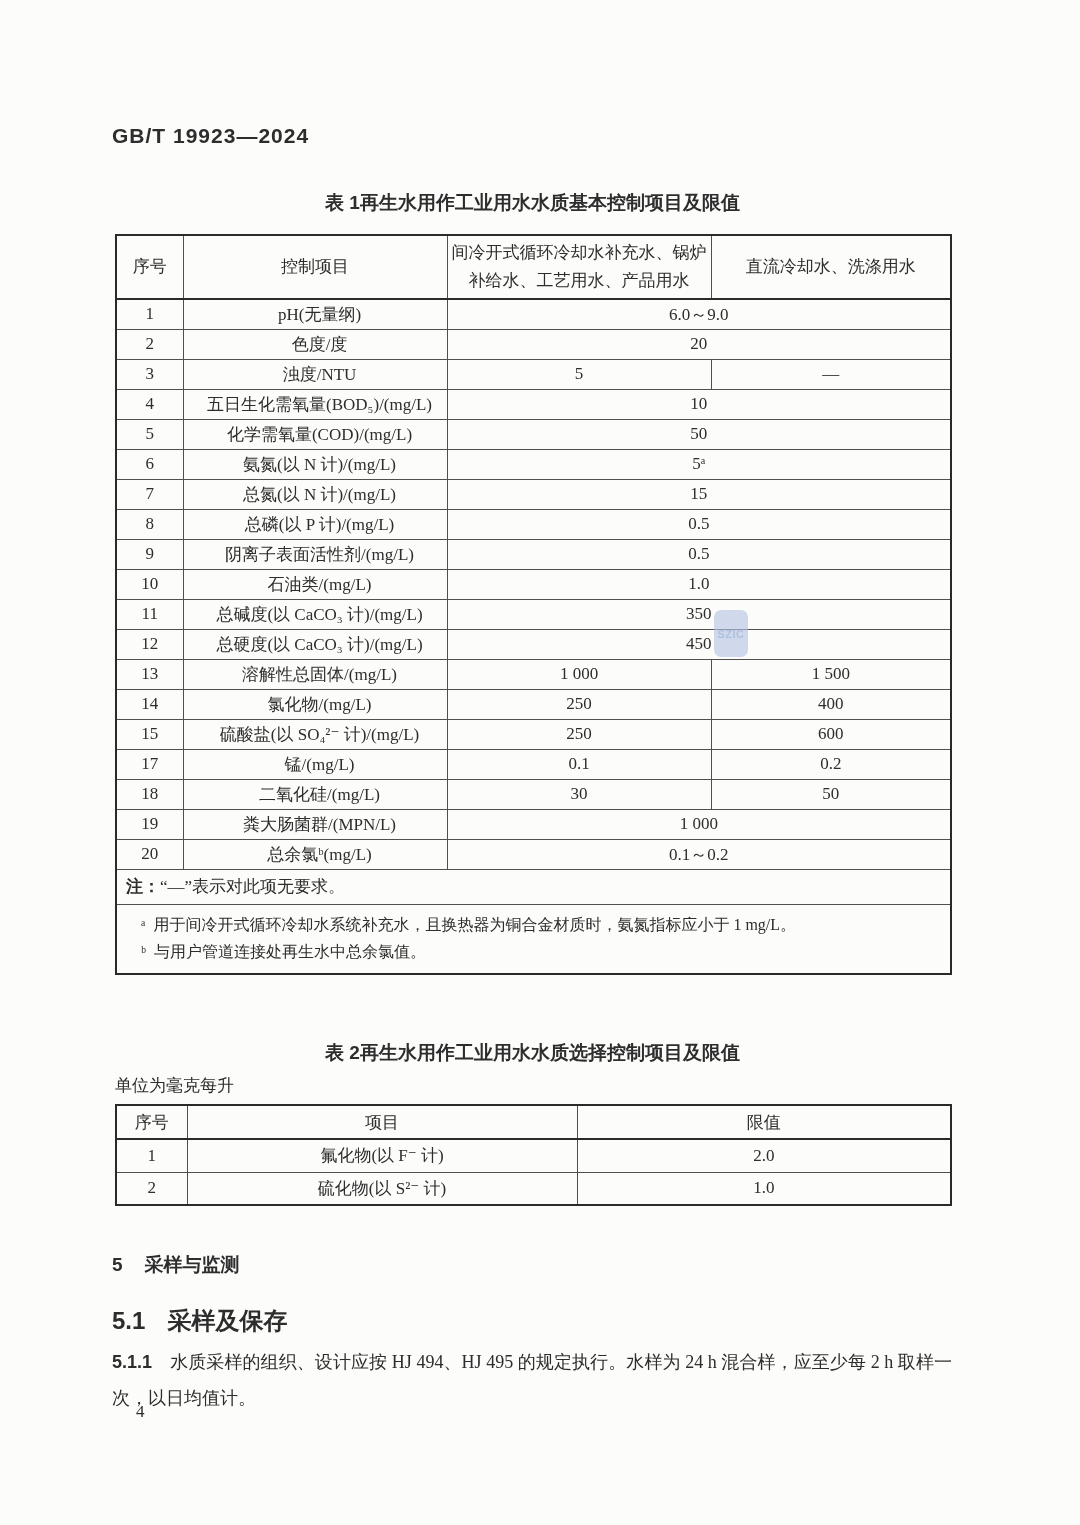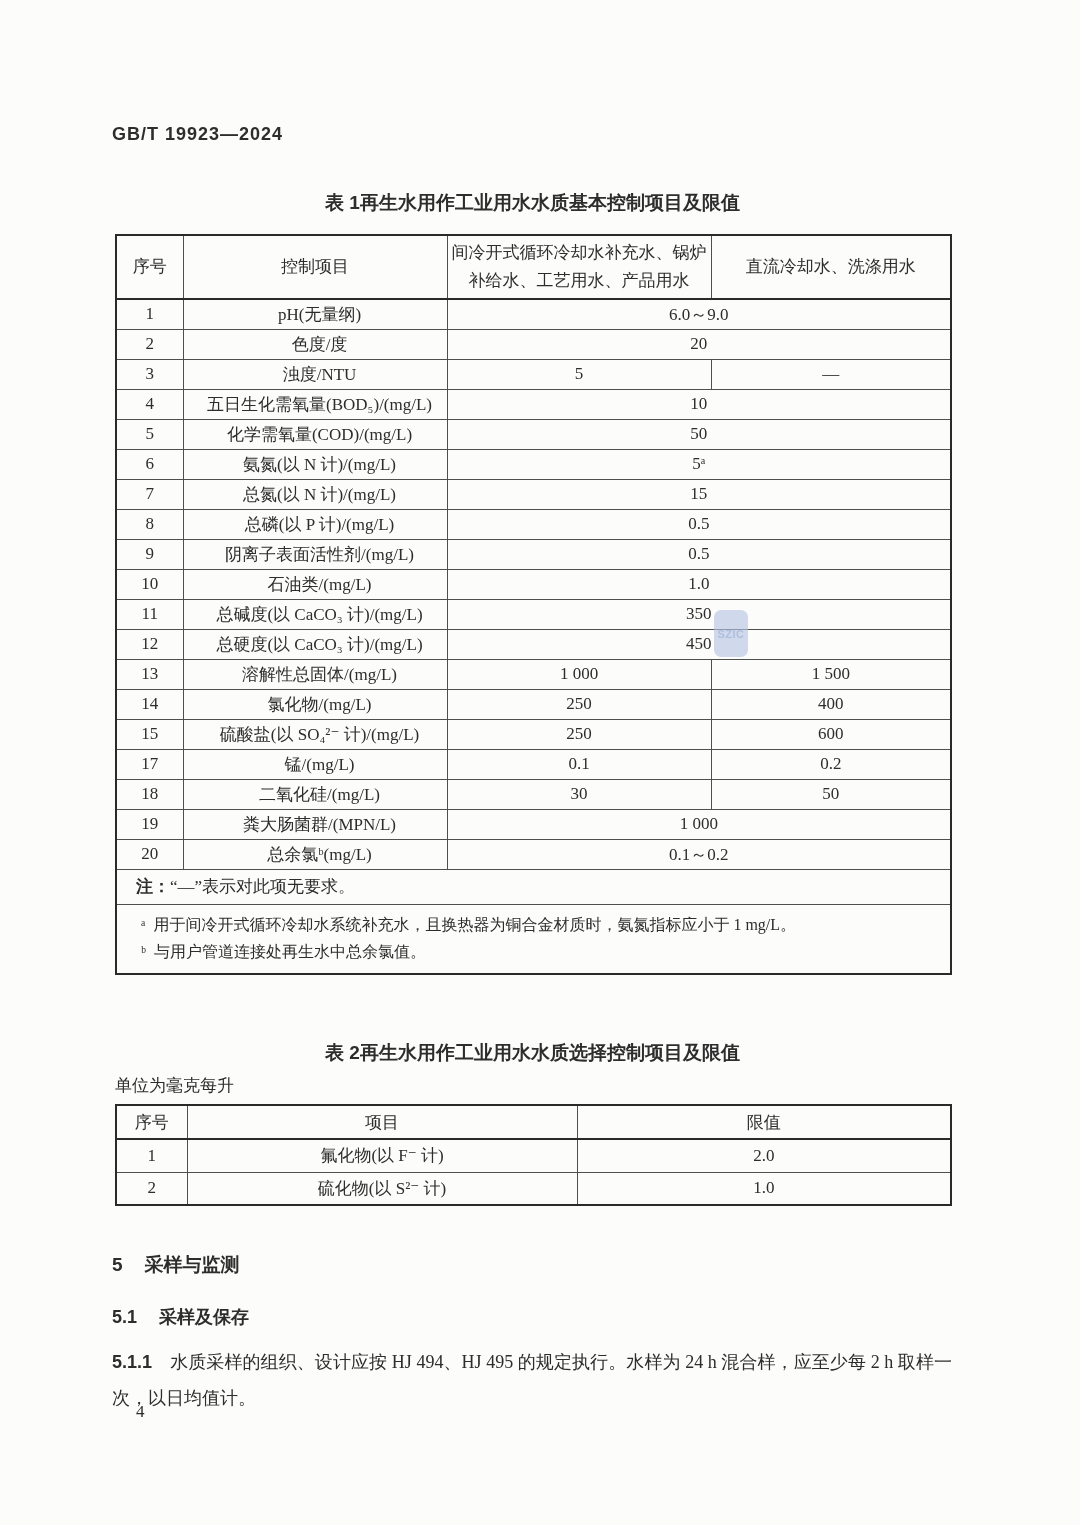--- a/index.html
+++ b/index.html
@@ -5,53 +5,53 @@
   :root{
     --paper:#fcfcfb; --ink:#2d2d2d; --border:#4f4f4f; --frame:#2a2a2a;
     --watermark_bg:#b6c5e2; --watermark_text:#7f9bd0;
   }
   *{margin:0;padding:0;box-sizing:border-box;}
   html,body{width:1080px;height:1525px;}
   body{background:#e8e8e8;font-family:"Liberation Serif","DejaVu Serif",serif;color:var(--ink);}
   .page{position:relative;width:1080px;height:1525px;background:var(--paper);overflow:hidden;}
 
   .doc-number{position:absolute;left:112px;top:124px;font-family:"Liberation Sans","DejaVu Sans",sans-serif;
-    font-weight:bold;font-size:18px;letter-spacing:1px;}
+    font-weight:bold;font-size:21px;letter-spacing:1px;}
 
   .table-title{position:absolute;left:115px;width:835px;text-align:center;
     font-family:"Liberation Sans","DejaVu Sans",sans-serif;font-weight:bold;font-size:19px;}
   .table-title .tt-label{}
   .t1-title{top:190px;}
   .t2-title{top:1040px;}
 
   .unit-label{position:absolute;left:115px;top:1074px;width:835px;text-align:left;font-size:17px;}
 
   table.std{border-collapse:collapse;table-layout:fixed;width:835px;background:transparent;}
   table.std{border:2px solid var(--frame);}
   table.std th,table.std td{border:1px solid var(--border);font-size:17px;font-weight:normal;
     text-align:center;vertical-align:middle;padding:1px 4px;}
   #table1-wrap{position:absolute;left:115px;top:234px;}
   #table2-wrap{position:absolute;left:115px;top:1104px;}
 
   #table1 thead th{height:64px;line-height:28px;border-bottom:2px solid var(--frame);}
   #table1 tbody.data td{height:30px;}
   #table1 td.item-cell{text-align:center;padding-left:13px;}
-  #table1 tr.note-row td{height:35px;text-align:left;padding-left:19px;}
+  #table1 tr.note-row td{height:35px;text-align:left;padding-left:9px;}
   #table1 tr.note-row .note-label{font-family:"Liberation Sans","DejaVu Sans",sans-serif;font-weight:bold;}
   #table1 tr.footnote-row td{text-align:left;padding:6px 26px 8px 24px;font-size:16px;}
   #table1 .footnote-line{line-height:27px;}
   #table1 .fn-marker{margin-right:8px;}
 
   #table2 thead th{height:34px;border-bottom:2px solid var(--frame);}
   #table2 tbody td{height:33px;}
 
   .section-h1{position:absolute;left:112px;top:1252px;font-family:"Liberation Sans","DejaVu Sans",sans-serif;
     font-weight:bold;font-size:19px;}
   .section-h2{position:absolute;left:112px;top:1305px;font-family:"Liberation Sans","DejaVu Sans",sans-serif;
-    font-weight:bold;font-size:18px;}
+    font-weight:bold;font-size:24px;}
   .section-h1 .sec-num,.section-h2 .sec-num{margin-right:22px;}
   .body-p{position:absolute;left:112px;top:1344px;width:840px;font-size:18px;line-height:36px;text-align:justify;}
   .body-p .p-num{font-family:"Liberation Sans","DejaVu Sans",sans-serif;font-weight:bold;margin-right:18px;}
 
   .page-number{position:absolute;left:136px;top:1402px;font-size:17px;}
 
   .watermark{position:absolute;left:714px;top:610px;width:34px;height:47px;border-radius:7px;
     background:var(--watermark_bg);opacity:0.62;display:flex;align-items:center;justify-content:center;
     font-family:"Liberation Sans","DejaVu Sans",sans-serif;font-weight:bold;font-size:11px;
     color:var(--watermark_text);letter-spacing:0.5px;}

